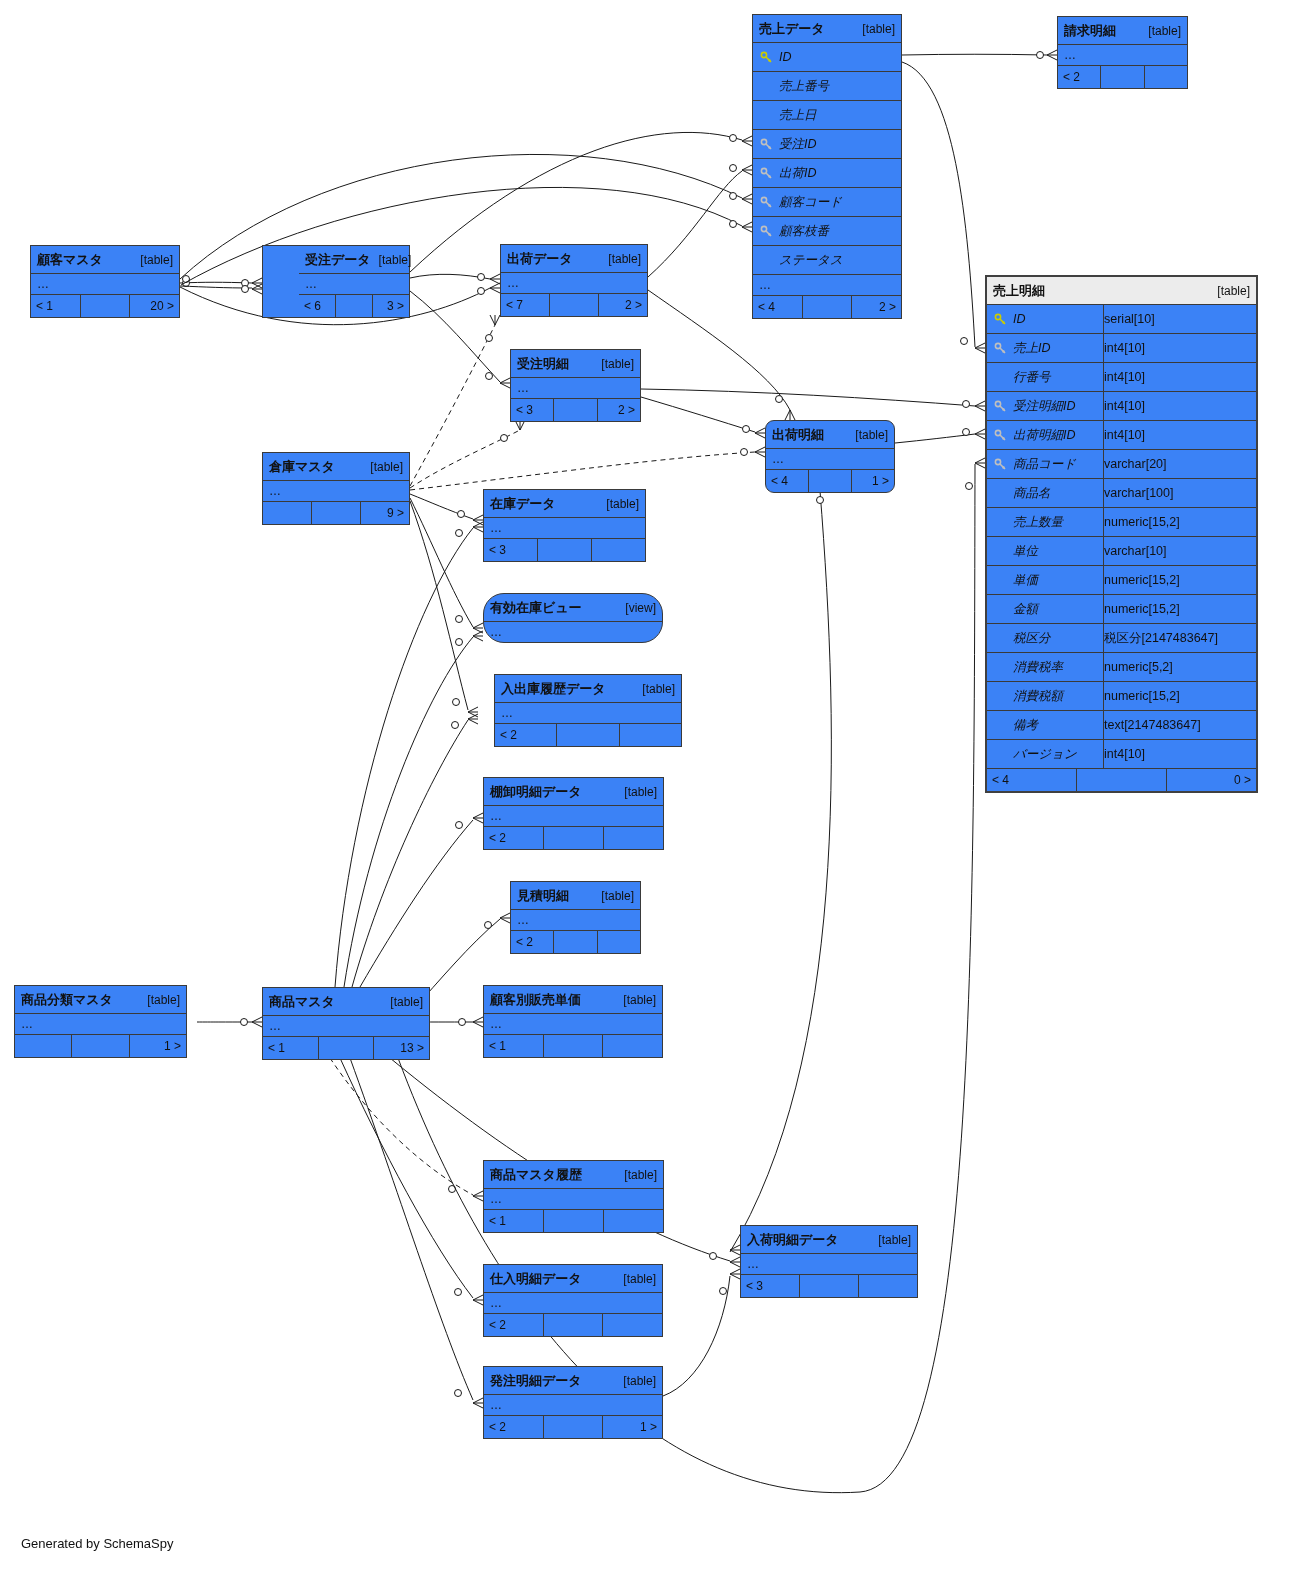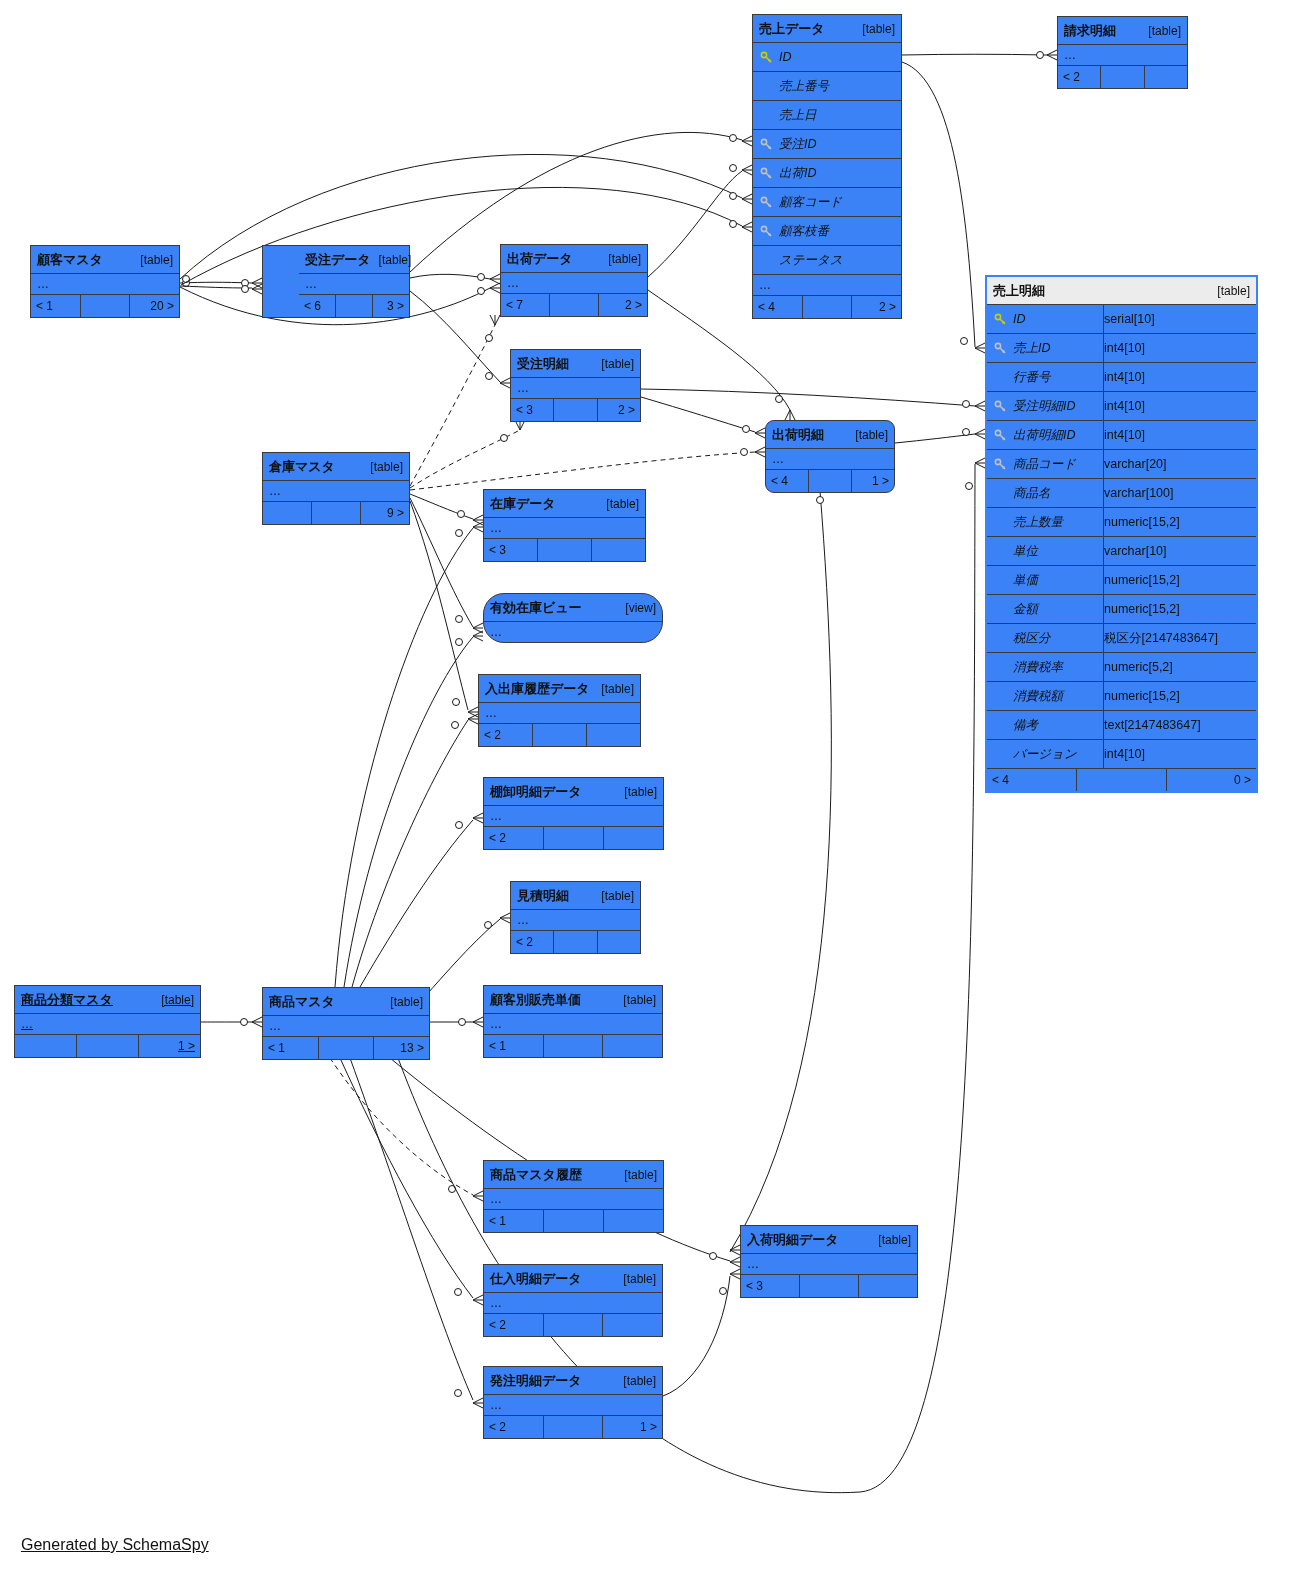--- a/index.html
+++ b/index.html
@@ -1,36 +1,36 @@
 <!DOCTYPE html>
 <html><head>
 <meta charset="utf-8">
 <style>
   html,body{margin:0;padding:0;background:#ffffff;}
   body{font-family:"Liberation Sans",sans-serif;color:#111;}
   #diagram{position:relative;width:1291px;height:1588px;background:#fff;overflow:hidden;}
   #edges{position:absolute;left:0;top:0;z-index:1;}
   .tbl{position:absolute;border:1px solid #3a3a3a;background:#3b82f6;box-sizing:border-box;z-index:2;}
-  .tbl.highlight{border:2px solid #3b82f6;}
+  .tbl.highlight{border:2px solid #404040;}
   .tbl-header{height:27px;display:flex;align-items:center;justify-content:space-between;padding:0 6px;box-sizing:border-box;}
   .highlight .tbl-header{background:#ececec;}
   .tbl-title{font-weight:bold;font-size:13px;white-space:nowrap;}
   .tbl-kind{font-size:12px;margin-left:8px;white-space:nowrap;}
   .tbl-row{height:29px;display:flex;align-items:stretch;box-sizing:border-box;border-top:1px solid #3a3a3a;font-size:12.5px;}
   .name-cell{display:flex;align-items:center;flex:1;min-width:0;}
   .twocol .name-cell{flex:0 0 116px;}
   .type-cell{flex:1;border-left:1px solid #3a3a3a;display:flex;align-items:center;padding:0 0;white-space:nowrap;font-size:12.5px;}
   .row-icon{width:26px;flex:0 0 26px;display:flex;align-items:center;justify-content:center;}
   .row-label{white-space:nowrap;padding-right:4px;font-style:italic;}
   .dots-row{height:21px;display:flex;align-items:center;padding:0 6px;border-top:1px solid #3a3a3a;font-size:12px;box-sizing:border-box;}
   .tbl-footer{height:23px;display:flex;border-top:1px solid #3a3a3a;font-size:12px;box-sizing:border-box;}
   .tbl-footer .cell{flex:1;display:flex;align-items:center;padding:0 5px;box-sizing:border-box;overflow:hidden;}
   .tbl-footer .cell + .cell{border-left:1px solid #3a3a3a;}
   .tbl-footer .cell.right{justify-content:flex-end;}
-  #note{position:absolute;left:21px;top:1536px;font-size:16px;z-index:2;text-decoration:underline;}
+  #note{position:absolute;left:21px;top:1536px;font-size:13px;z-index:2;}
 </style>
 </head>
 <body>
 
 <div id="diagram">
   <svg id="edges" width="1291" height="1588">
       <path d="M180,283 C205,282 222,282 252,283" fill="none" stroke="#1a1a1a" stroke-width="1"></path>
       <line x1="252" y1="283" x2="262" y2="278" stroke="#1a1a1a" stroke-width="1"></line>
       <line x1="252" y1="283" x2="262" y2="283" stroke="#1a1a1a" stroke-width="1"></line>
       <line x1="252" y1="283" x2="262" y2="288" stroke="#1a1a1a" stroke-width="1"></line>
@@ -383,21 +383,21 @@
         <div class="cell right"></div>
       </div>
     </div>
     <div class="tbl" style="left: 483px; top: 593px; width: 180px; border-radius: 21px;">
       <div class="tbl-header">
         <span class="tbl-title">有効在庫ビュー</span>
         <span class="tbl-kind">[view]</span>
       </div>
       <div class="dots-row">…</div>
     </div>
-    <div class="tbl" style="left: 478px; top: 674px; width: 163px;">
+    <div class="tbl" style="left: 494px; top: 674px; width: 188px;">
       <div class="tbl-header">
         <span class="tbl-title">入出庫履歴データ</span>
         <span class="tbl-kind">[table]</span>
       </div>
       <div class="dots-row">…</div>
       <div class="tbl-footer">
         <div class="cell">&lt; 2</div>
         <div class="cell"></div>
         <div class="cell right"></div>
       </div>
@@ -419,21 +419,21 @@
         <span class="tbl-title">見積明細</span>
         <span class="tbl-kind">[table]</span>
       </div>
       <div class="dots-row">…</div>
       <div class="tbl-footer">
         <div class="cell">&lt; 2</div>
         <div class="cell"></div>
         <div class="cell right"></div>
       </div>
     </div>
-    <div class="tbl" style="left: 14px; top: 985px; width: 187px; text-decoration: underline;">
+    <div class="tbl" style="left: 14px; top: 985px; width: 173px;">
       <div class="tbl-header">
         <span class="tbl-title">商品分類マスタ</span>
         <span class="tbl-kind">[table]</span>
       </div>
       <div class="dots-row">…</div>
       <div class="tbl-footer">
         <div class="cell"></div>
         <div class="cell"></div>
         <div class="cell right">1 &gt;</div>
       </div>

